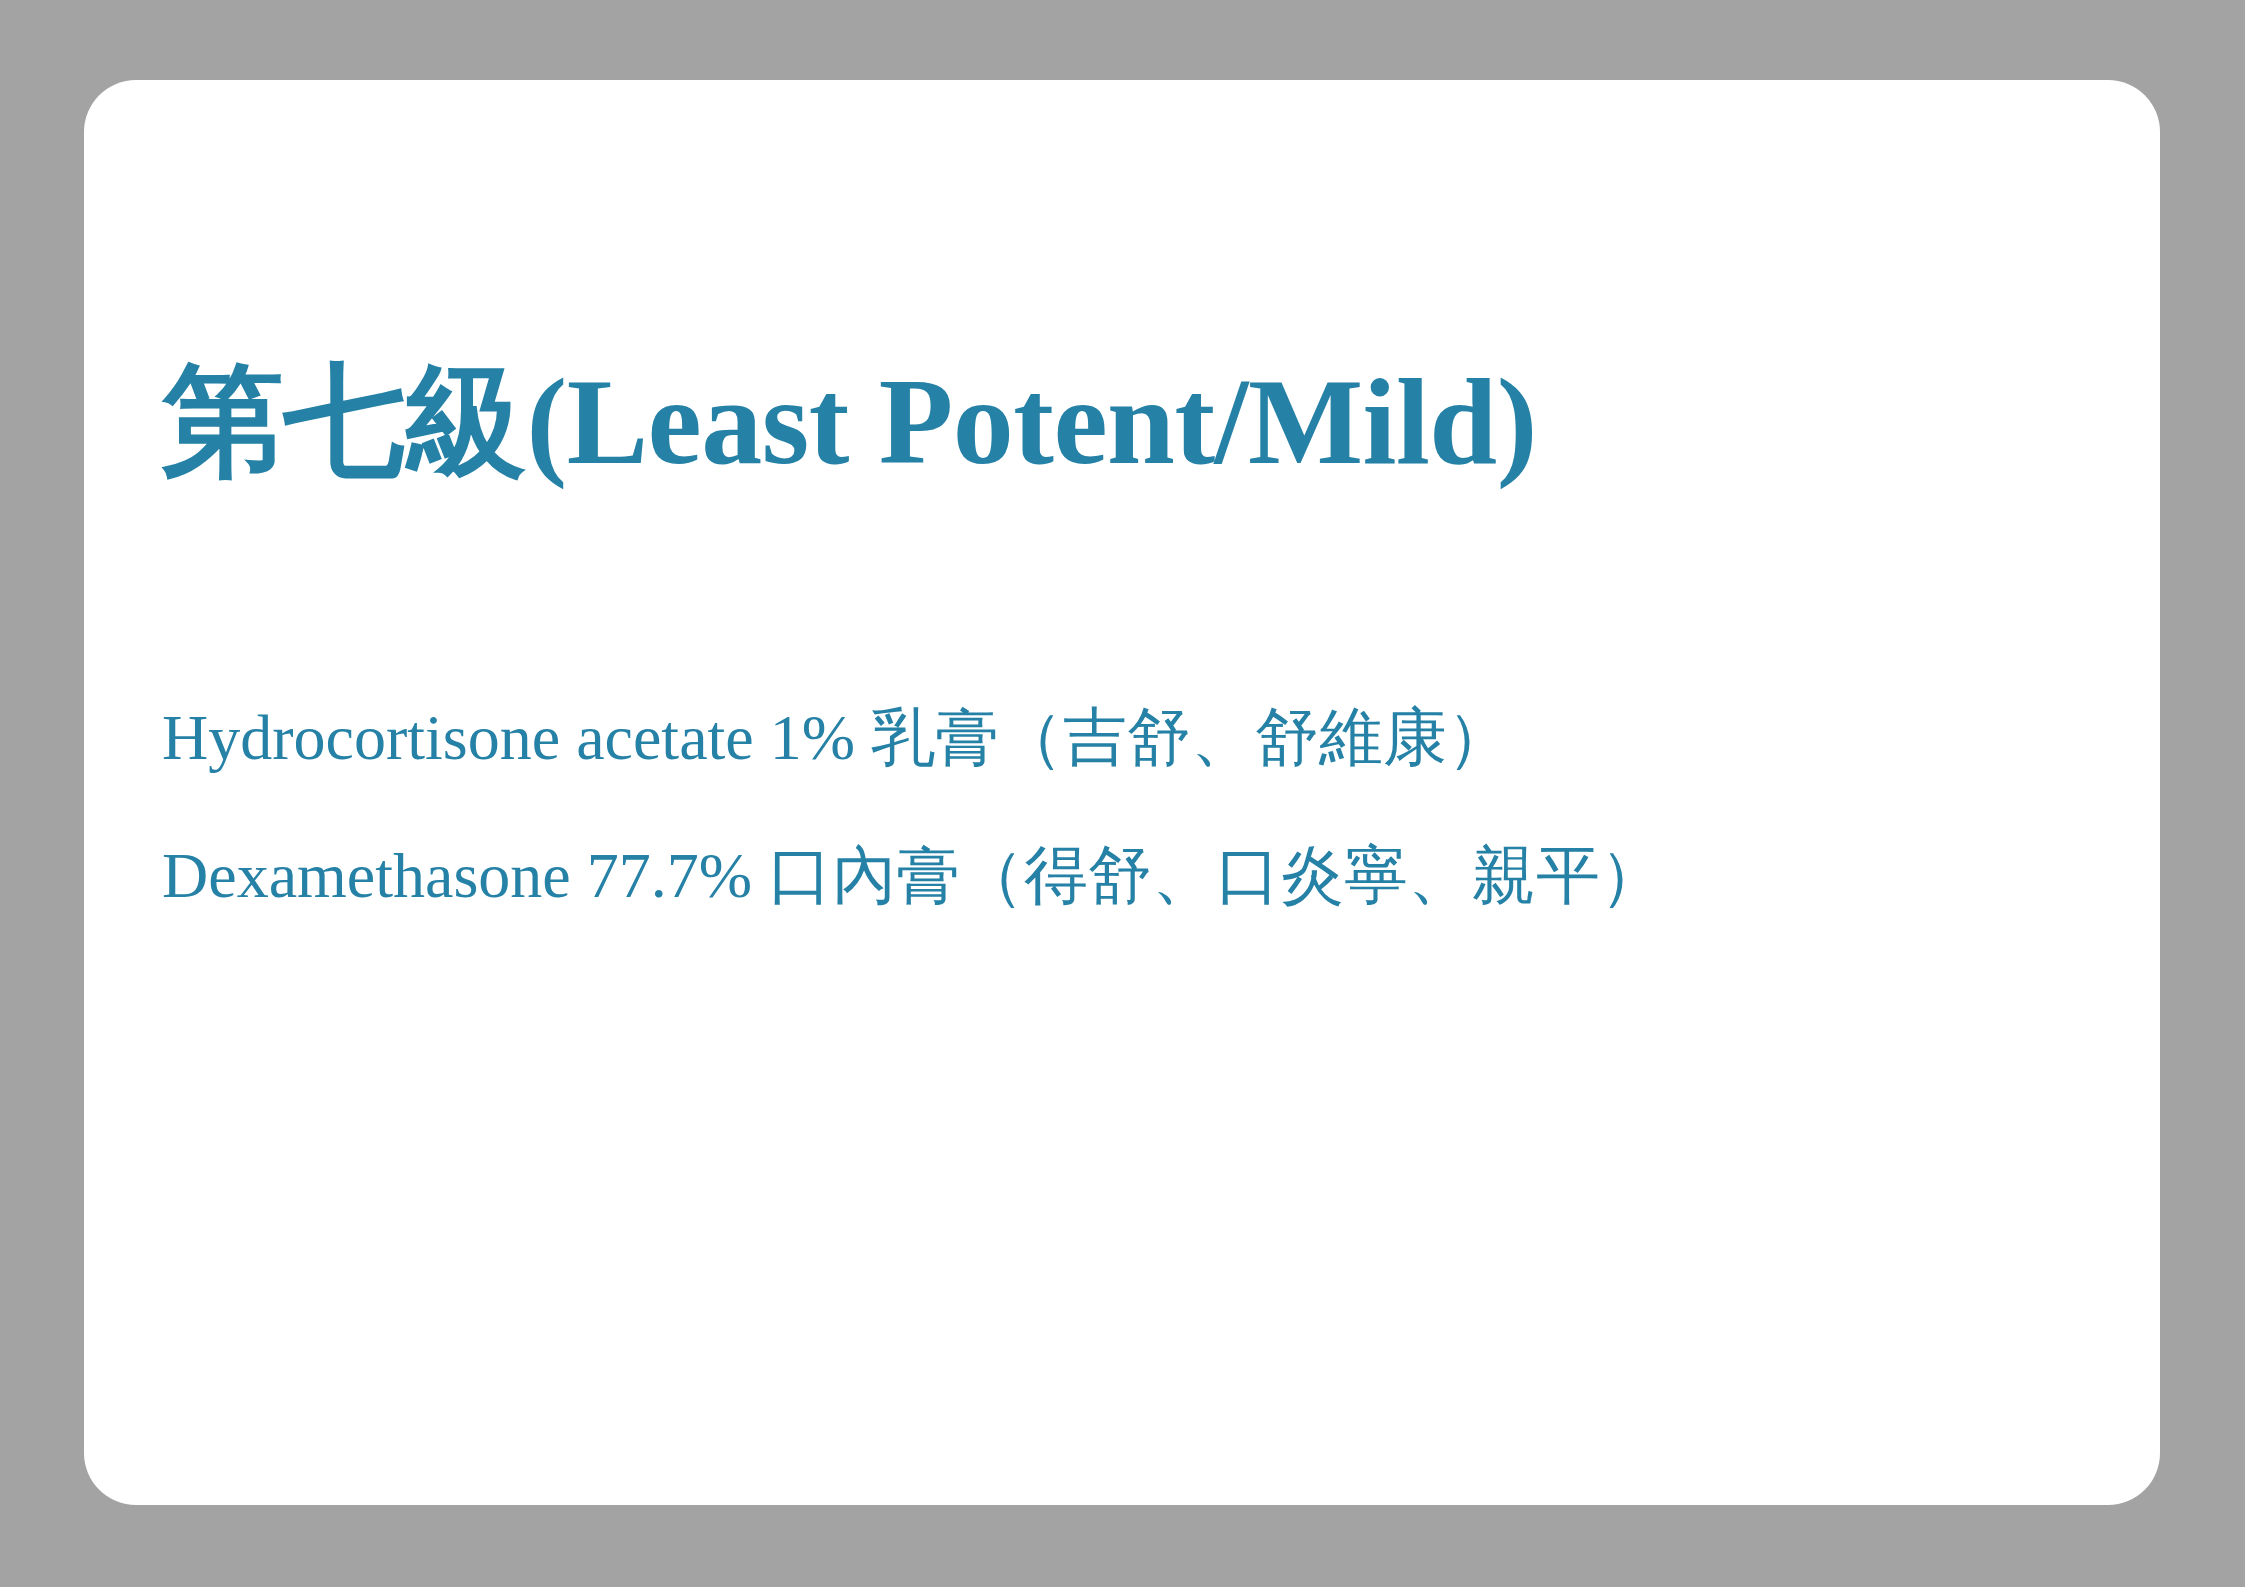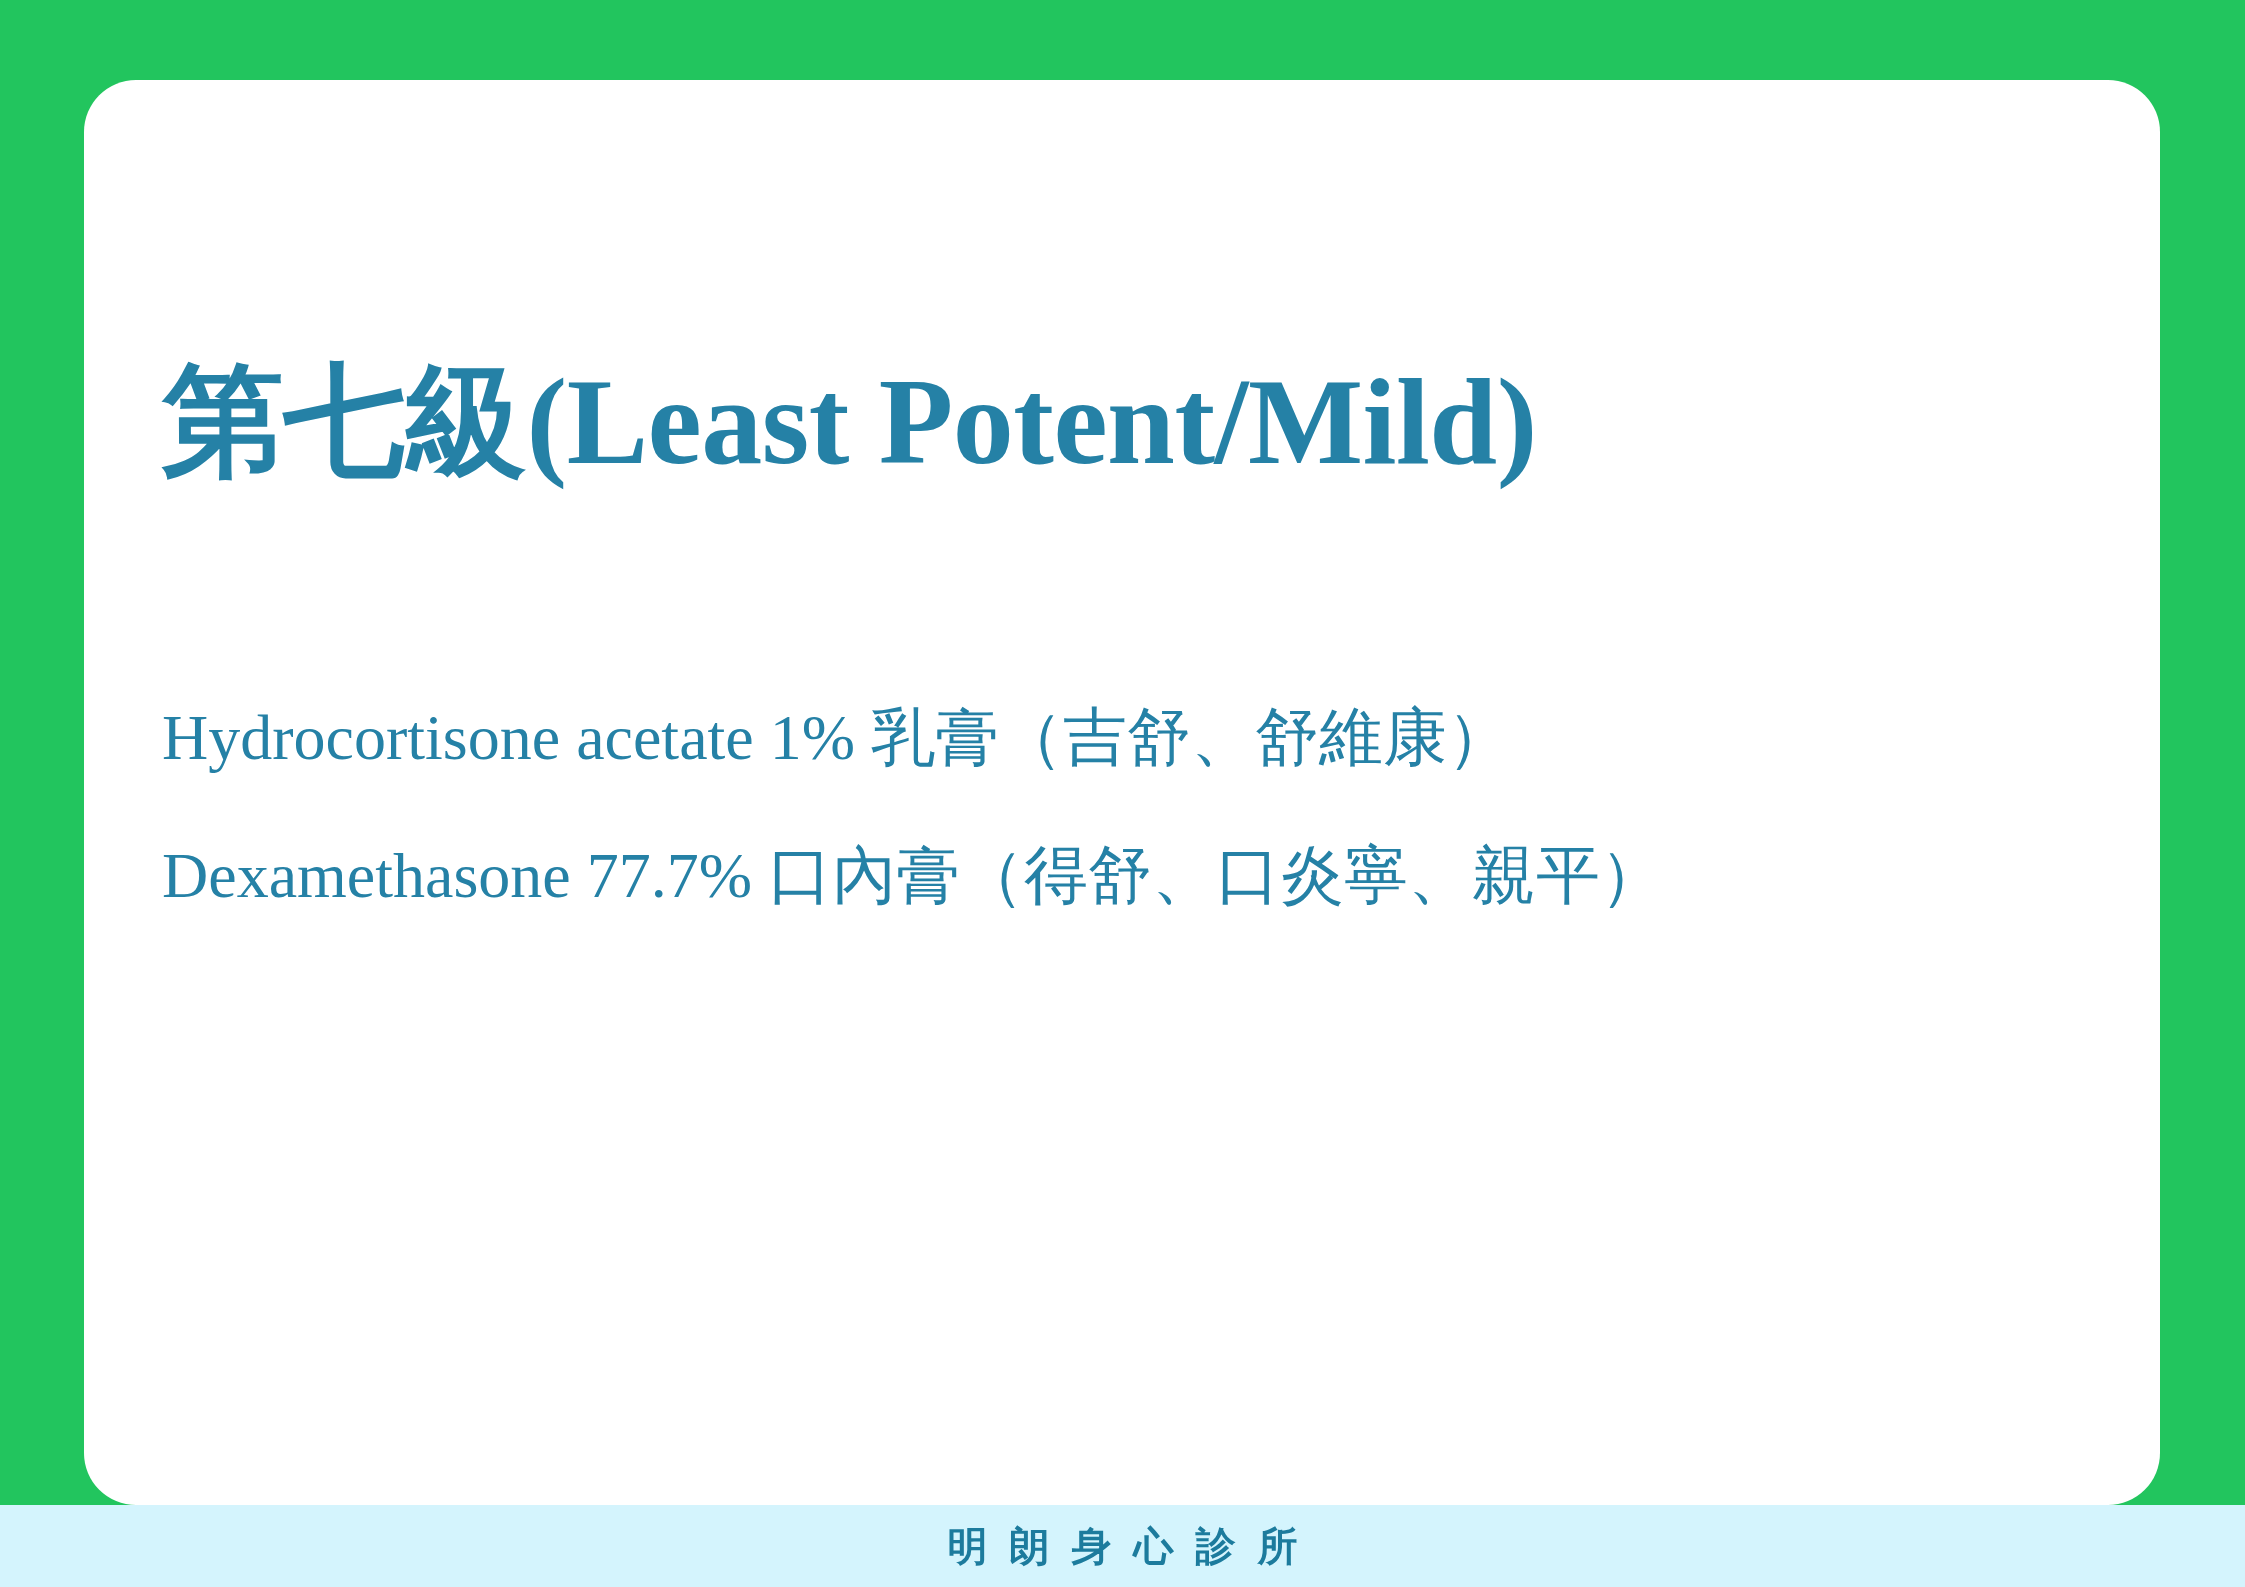--- a/index.html
+++ b/index.html
@@ -13,21 +13,21 @@
     background: #d4f4fd;
     font-family: "Liberation Serif", "DejaVu Serif", serif;
     overflow: hidden;
     position: relative;
   }
 
   
   .slide {
     position: absolute;
     inset: 0;
-    background: #22c55e;
+    background: #a3a3a3;
   }
 
   
   .card {
     position: absolute;
     left: 84px;
     top: 80px;
     width: 2076px;
     height: 1425px;
     background: #ffffff;
@@ -103,17 +103,14 @@
 
     <h1 class="card-title">第七級(Least Potent/Mild)</h1>
 
     <div class="card-body">
       <p class="drug-line">Hydrocortisone acetate 1% 乳膏（吉舒、舒維康）</p>
       <p class="drug-line">Dexamethasone 77.7%  口內膏（得舒、口炎寧、親平）</p>
     </div>
 
   </div>
 
-  <div class="footer">
-    <div class="footer-name">明朗身心診所</div>
-  </div>
 
 </div>
 
 </body></html>

